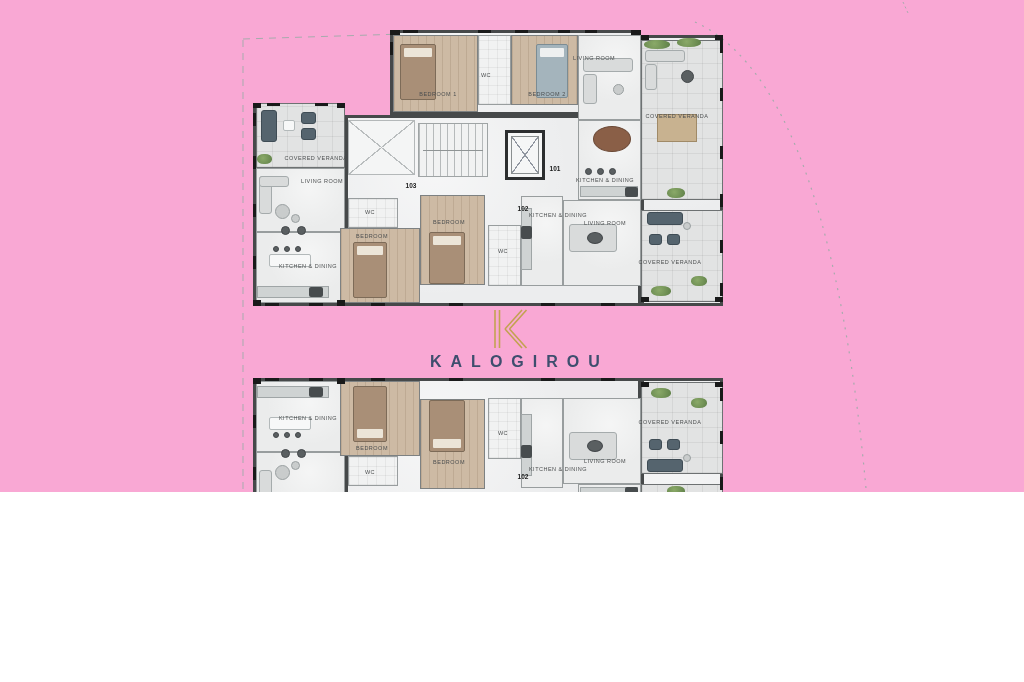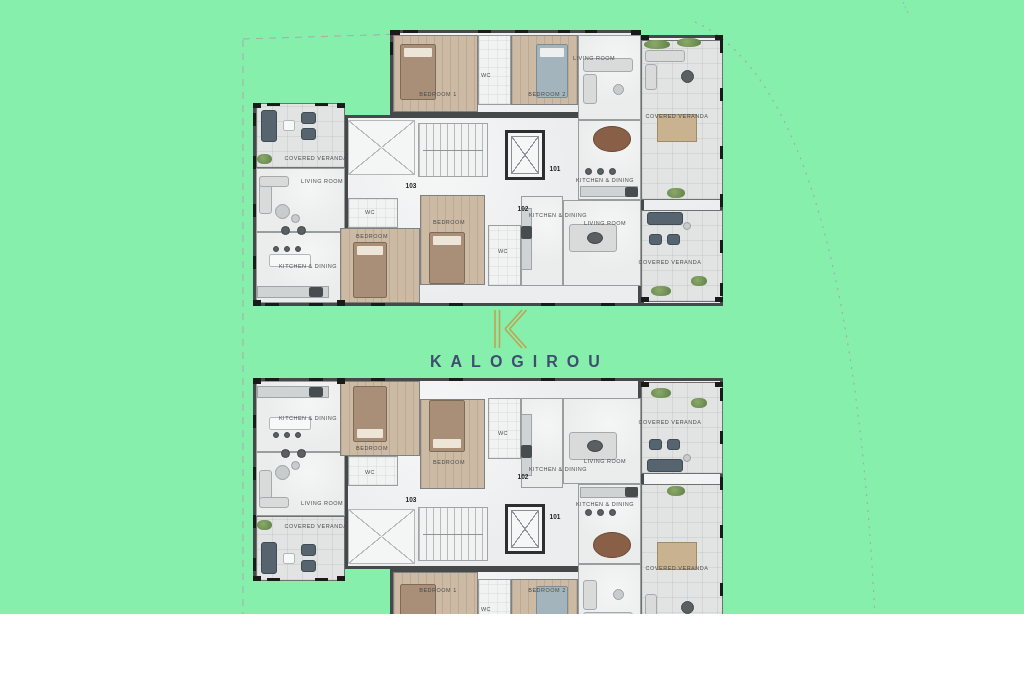--- a/index.html
+++ b/index.html
@@ -1,21 +1,21 @@
 <!DOCTYPE html>
 <html style="--wall: #46494a; --floor: #ecedee; --wood: #cdbaa4; --veranda: #e2e3e3; --tilewc: #f1f2f2; --gold: #c3a251; --navy: #3e4e6e; --label: #4c4f50; --ink: #1a1b1b; --boundary: #a7abad; --navyfurn: #55646e; --title: #3b3d3e;"><head>
 <meta charset="utf-8">
 <style>
   :root{
     --wall:#46494a; --floor:#ecedee; --wood:#cdbaa4; --veranda:#e2e3e3; --tilewc:#f1f2f2;
     --gold:#c3a251; --navy:#3e4e6e; --label:#4c4f50; --ink:#1a1b1b; --boundary:#a7abad;
     --navyfurn:#55646e; --title:#3b3d3e;
   }
   html,body{margin:0;padding:0;background:#fff;}
-  .stage{position:relative;width:1024px;height:614px;background:#86efac;overflow:hidden;
+  .stage{position:relative;width:1024px;height:492px;background:#f9a8d4;overflow:hidden;
          font-family:"Liberation Sans",sans-serif;}
   .boundary-svg{position:absolute;left:0;top:0;}
 
   .plan{position:absolute;width:470px;height:278px;}
   .plan-upper{left:253px;top:28px;}
   .plan-lower{left:253px;top:378px;}
 
   .part{position:absolute;background:var(--floor);border:3px solid var(--wall);box-sizing:border-box;
         background-image:radial-gradient(circle at 30% 25%,rgba(255,255,255,.55),rgba(255,255,255,0) 55%);}
   .room{position:absolute;box-sizing:border-box;border:1px solid #989d9e;}

